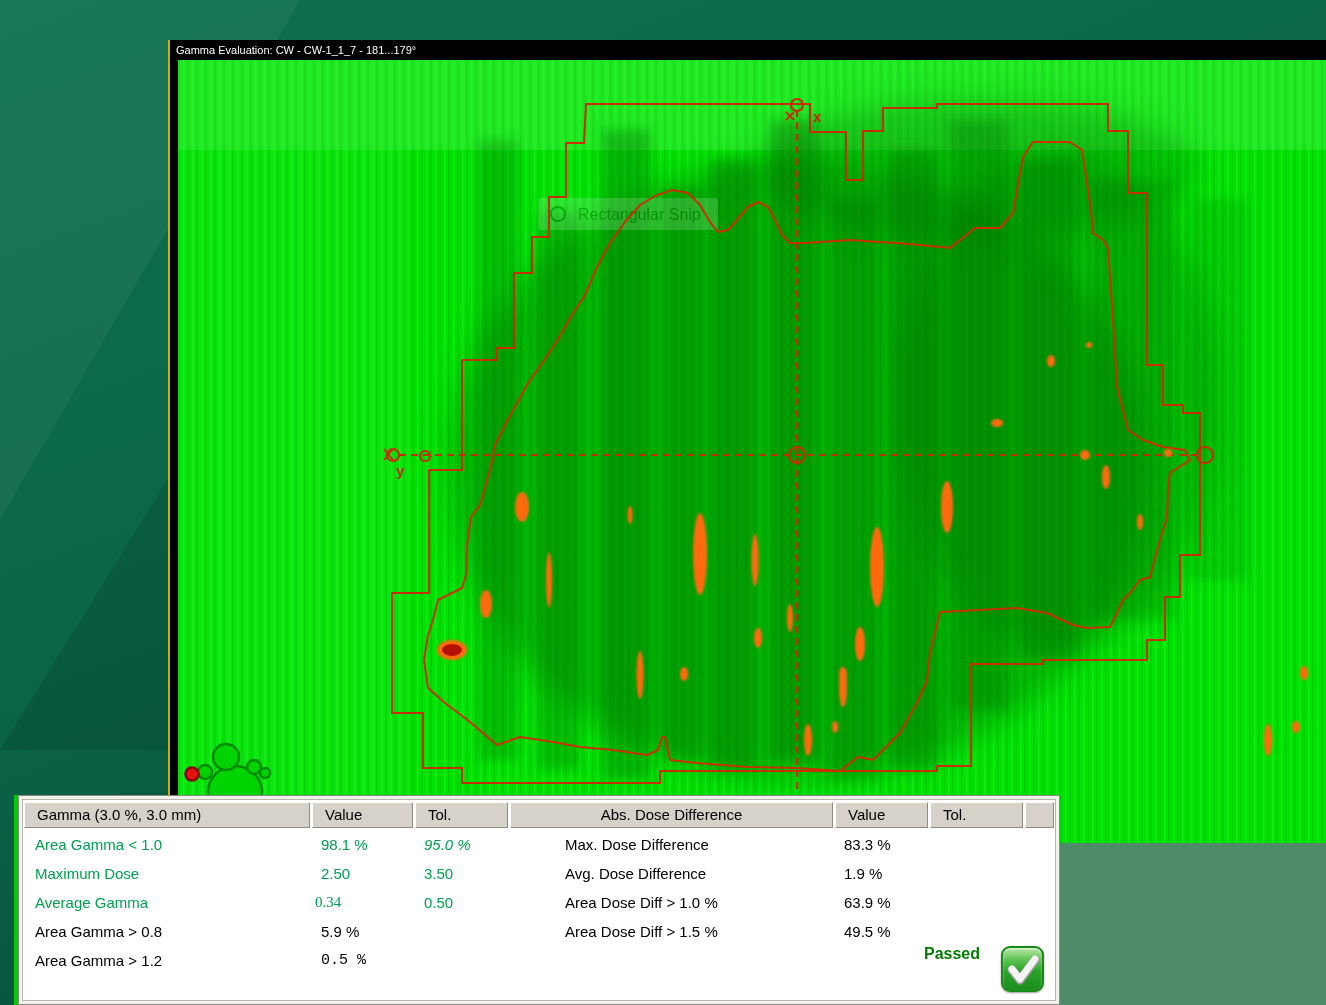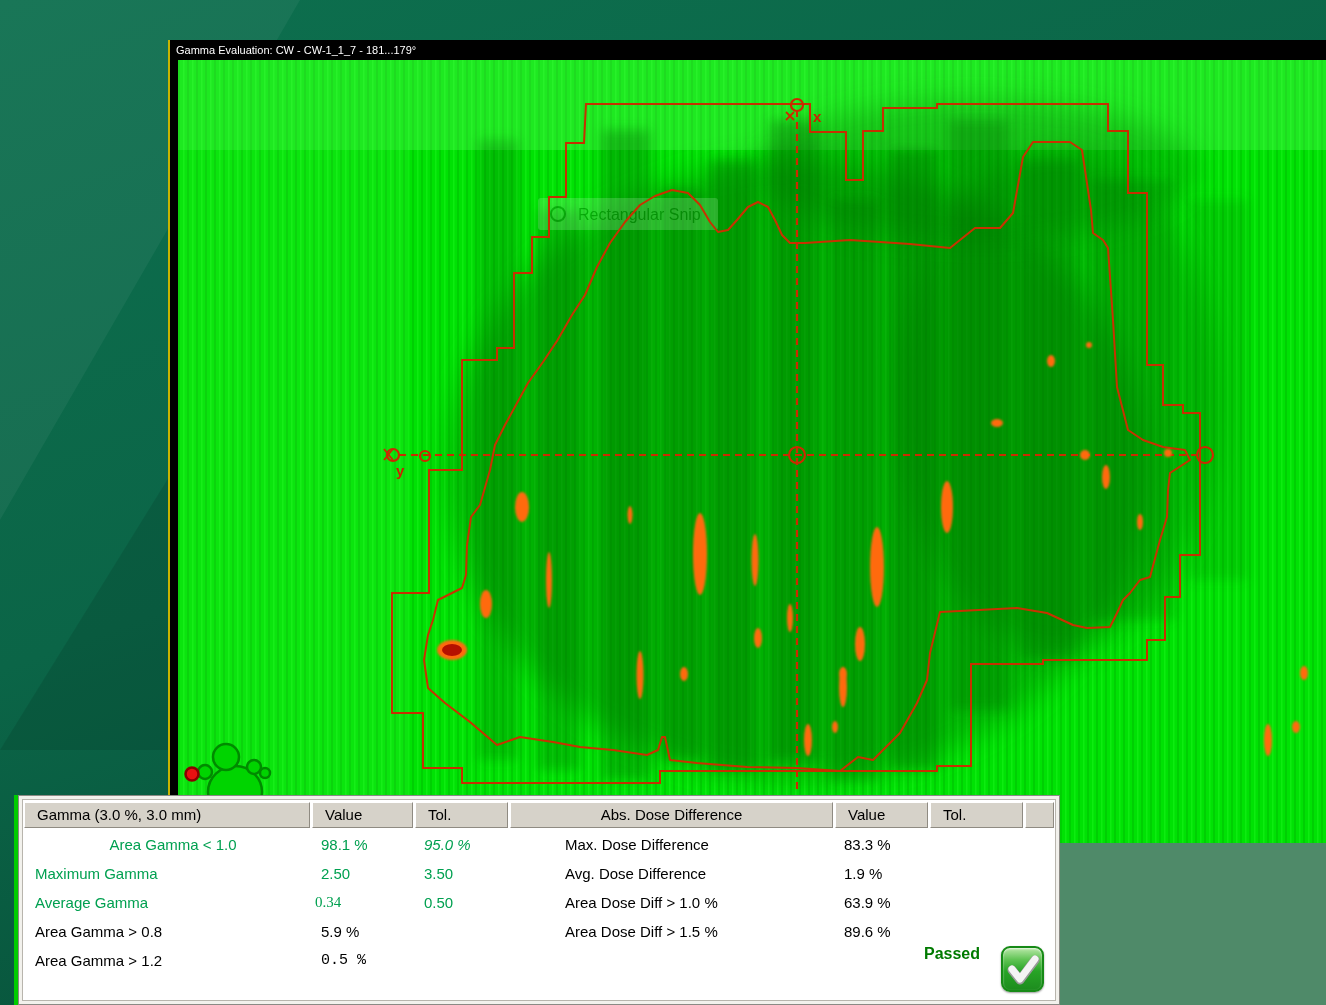--- a/index.html
+++ b/index.html
@@ -185,45 +185,45 @@
 <div class="tblwin">
   <div class="tbl-body" id="tbl">
       <div class="hdr" style="left: 1px; width: 286px;">Gamma (3.0 %, 3.0 mm)</div>
       <div class="hdr" style="left: 289px; width: 101px;">Value</div>
       <div class="hdr" style="left: 392px; width: 93px;">Tol.</div>
       <div class="hdr center" style="left: 487px; width: 323px;">Abs. Dose Difference</div>
       <div class="hdr" style="left: 812px; width: 93px;">Value</div>
       <div class="hdr" style="left: 907px; width: 93px;">Tol.</div>
       <div class="hdr" style="left: 1002px; width: 29px;"></div>
       <div class="trow" style="top: 30px;">
-        <span class="cell green-t" style="left: 12px; width: 276px; text-align: center;">Area Gamma &lt; 1.0</span>
+        <span class="cell green-t" style="left: 12px; width: 276px;">Area Gamma &lt; 1.0</span>
         <span class="cell green-t" style="left: 298px; width: 93px;">98.1 %</span>
         <span class="cell green-t" style="left: 401px; width: 85px; font-style: italic;">95.0 %</span>
         <span class="cell black-t" style="left: 542px; width: 325px; text-align: left;">Max. Dose Difference</span>
         <span class="cell black-t" style="left: 821px; width: 85px;">83.3 %</span>
       </div>
       <div class="trow" style="top: 59px;">
-        <span class="cell green-t" style="left: 12px; width: 276px;">Maximum Gamma</span>
+        <span class="cell green-t" style="left: 12px; width: 276px;">Maximum Dose</span>
         <span class="cell green-t" style="left: 298px; width: 93px;">2.50</span>
         <span class="cell green-t" style="left: 401px; width: 85px;">3.50</span>
         <span class="cell black-t" style="left: 542px; width: 325px; text-align: left;">Avg. Dose Difference</span>
         <span class="cell black-t" style="left: 821px; width: 85px;">1.9 %</span>
       </div>
       <div class="trow" style="top: 88px;">
         <span class="cell green-t" style="left: 12px; width: 276px;">Average Gamma</span>
         <span class="cell green-t" style="left: 292px; width: 93px; font-family: Liberation Serif, serif;">0.34</span>
         <span class="cell green-t" style="left: 401px; width: 85px;">0.50</span>
         <span class="cell black-t" style="left: 542px; width: 325px; text-align: left;">Area Dose Diff &gt; 1.0 %</span>
         <span class="cell black-t" style="left: 821px; width: 85px;">63.9 %</span>
       </div>
       <div class="trow" style="top: 117px;">
         <span class="cell black-t" style="left: 12px; width: 276px;">Area Gamma &gt; 0.8</span>
         <span class="cell black-t" style="left: 298px; width: 93px;">5.9 %</span>
         <span class="cell black-t" style="left: 542px; width: 325px; text-align: left;">Area Dose Diff &gt; 1.5 %</span>
-        <span class="cell black-t" style="left: 821px; width: 85px;">89.6 %</span>
+        <span class="cell black-t" style="left: 821px; width: 85px;">49.5 %</span>
       </div>
       <div class="trow" style="top: 146px;">
         <span class="cell black-t" style="left: 12px; width: 276px;">Area Gamma &gt; 1.2</span>
         <span class="cell black-t" style="left: 298px; width: 93px; font-family: Liberation Mono, monospace;">0.5 %</span>
       </div>
     </div>
 </div>
 
 <div class="passed-label">Passed</div>
 <div class="chk-btn">

